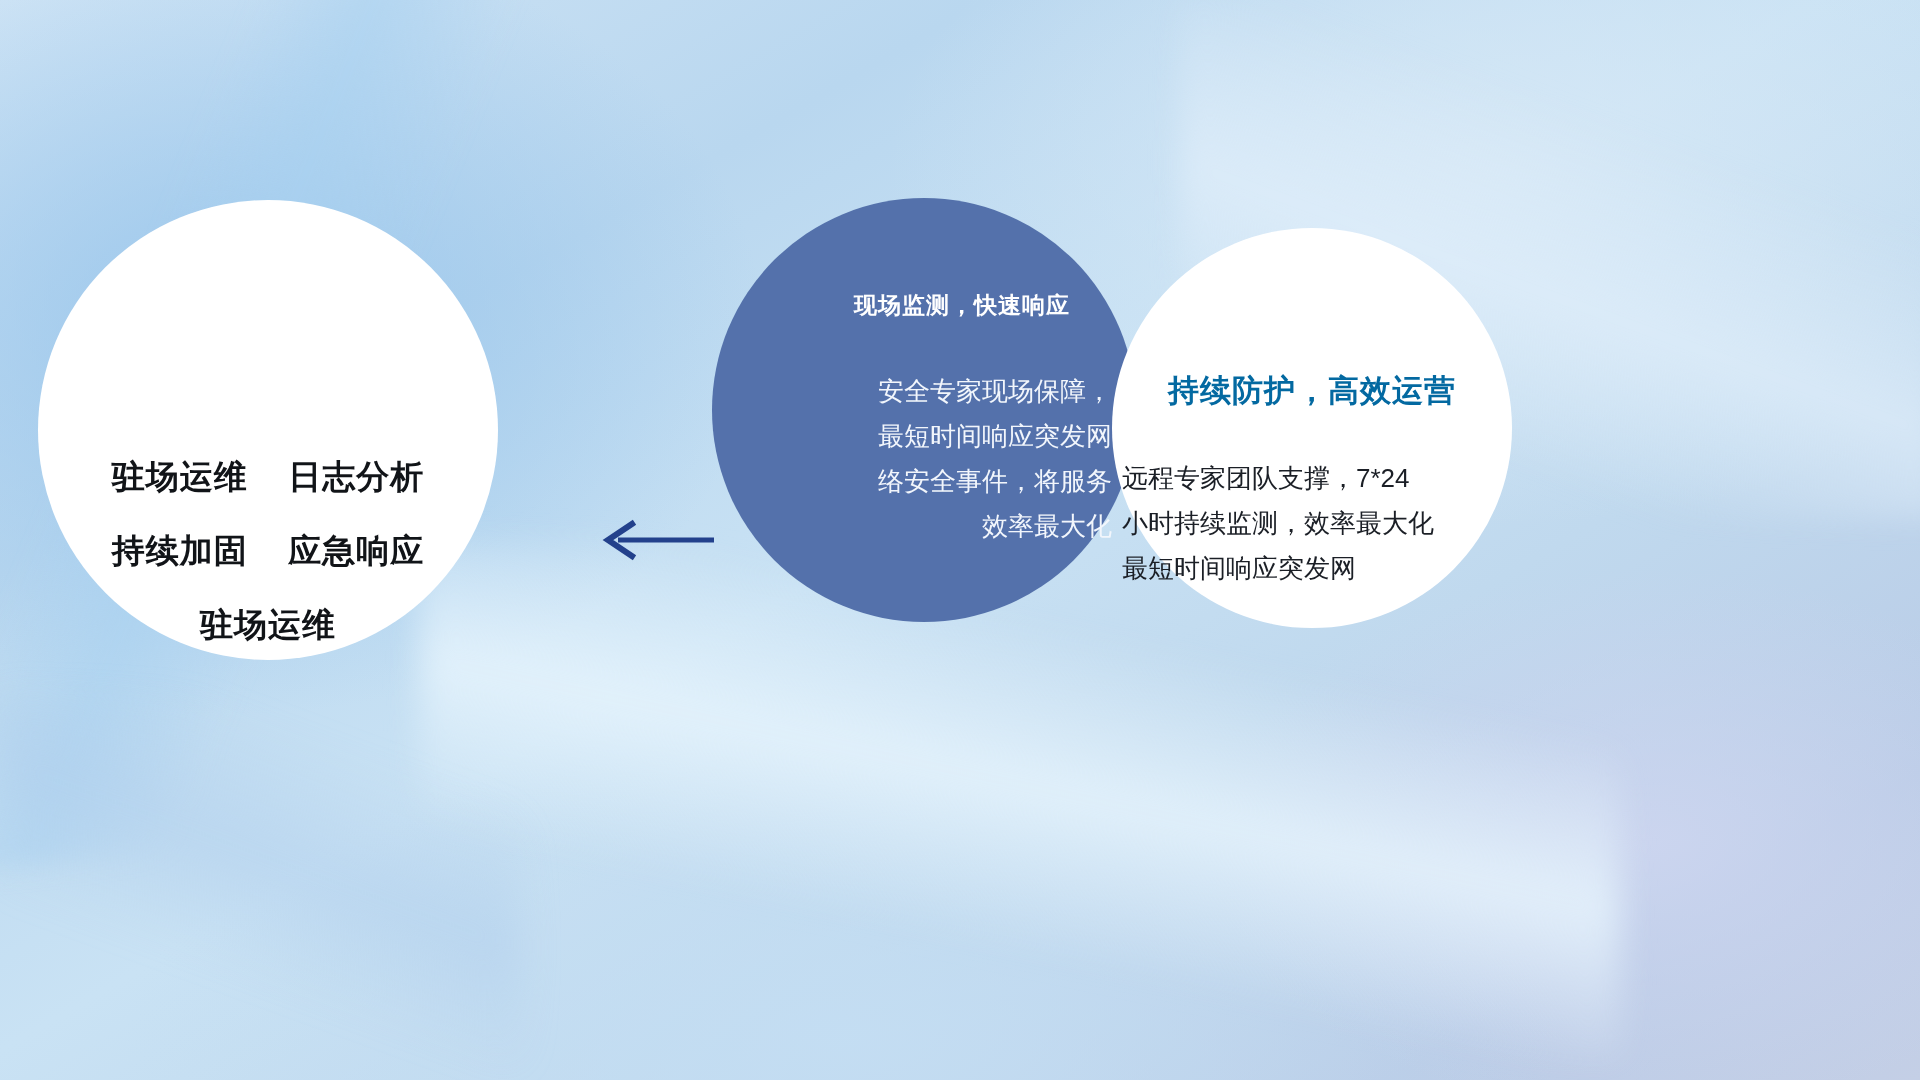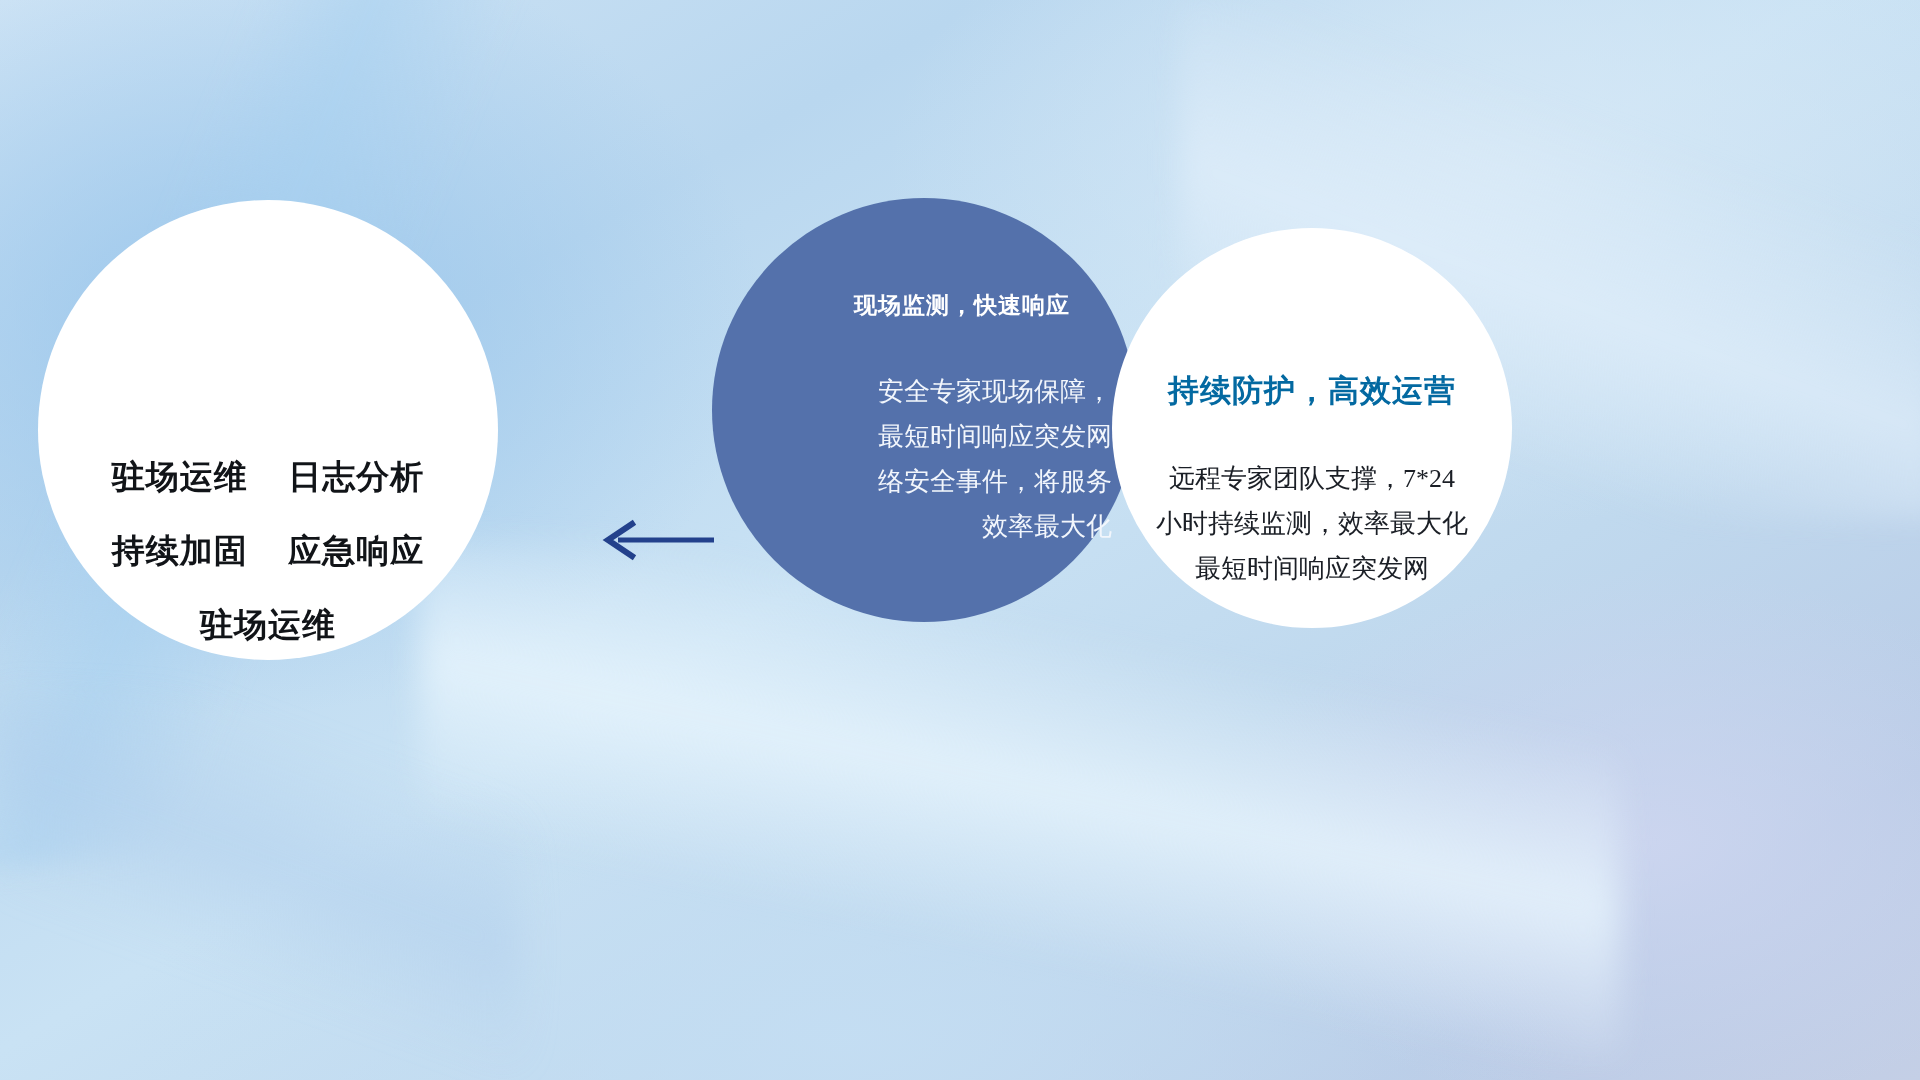--- a/index.html
+++ b/index.html
@@ -82,21 +82,21 @@
     background:#ffffff;
     z-index:3;
     display:flex;flex-direction:column;align-items:center;
   }
   .right-title{
     margin-top:142px;color:#0369a1;font-weight:bold;font-size:31px;
     letter-spacing:1px;white-space:nowrap;
   }
   .right-body{
     margin-top:44px;color:#1b1f26;font-size:26px;line-height:45px;
-    text-align:center;width:380px;font-family:Liberation Serif, serif;
+    text-align:left;width:380px;
   }
   .right-body .ln{display:block;white-space:nowrap;}
 
   
   #arrow{position:absolute;left:596px;top:518px;width:120px;height:44px;z-index:1;}
 </style>
 </head>
 <body>
 
 <div id="stage">

